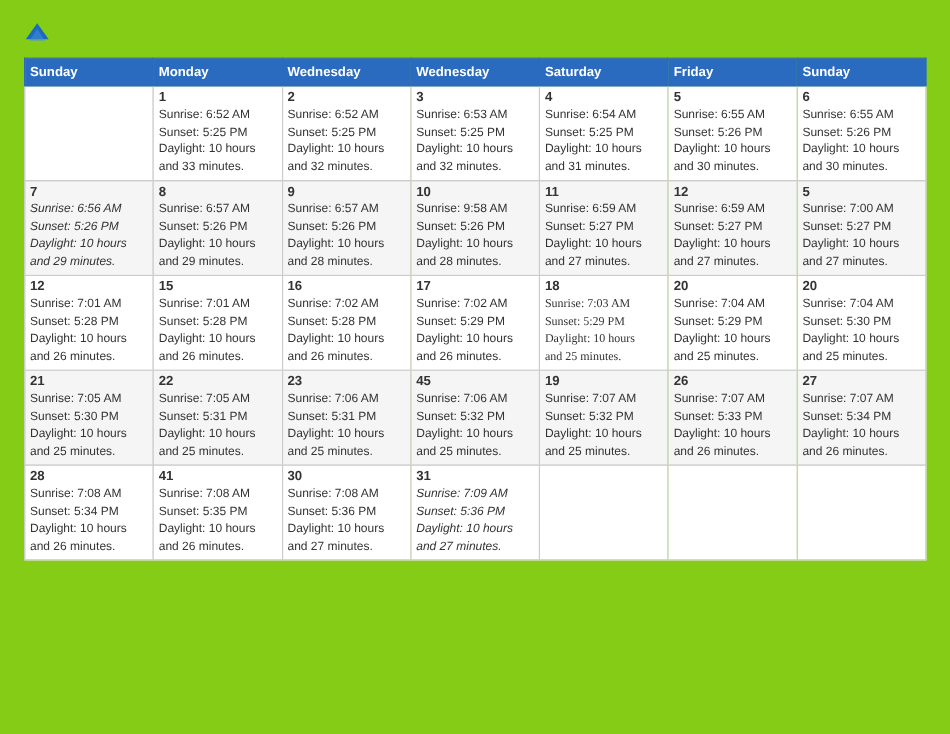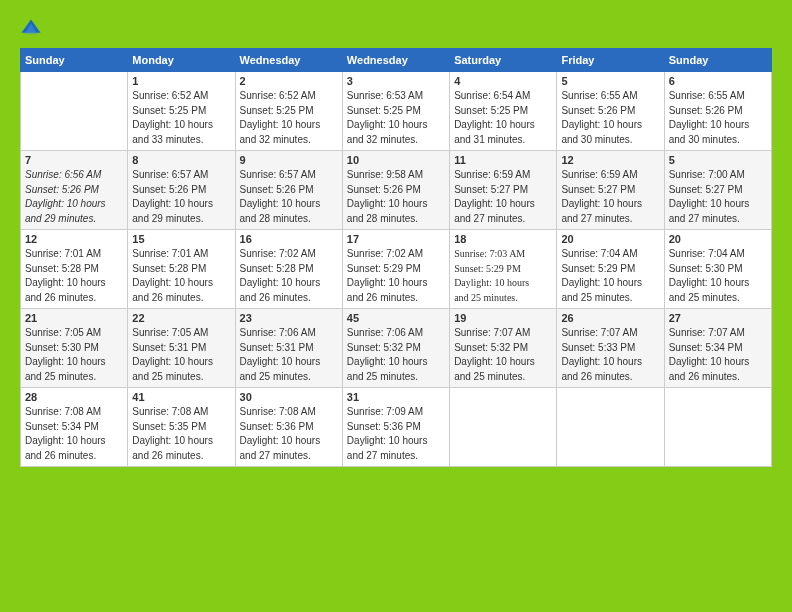--- a/index.html
+++ b/index.html
@@ -350,21 +350,21 @@
           </td>
           <td>
             <span class="day-num">30</span>
             <div class="day-info" style="white-space: pre-line;">Sunrise: 7:08 AM
 Sunset: 5:36 PM
 Daylight: 10 hours
 and 27 minutes.</div>
           </td>
           <td>
             <span class="day-num">31</span>
-            <div class="day-info" style="white-space: pre-line;">Sunrise: 7:09 AM
+            <div class="day-info" style="white-space: pre-line; font-style: italic;">Sunrise: 7:09 AM
 Sunset: 5:36 PM
 Daylight: 10 hours
 and 27 minutes.</div>
           </td>
           <td class="empty-cell"></td>
           <td class="empty-cell"></td>
           <td class="empty-cell"></td>
         </tr>
       </tbody>
   </table>

